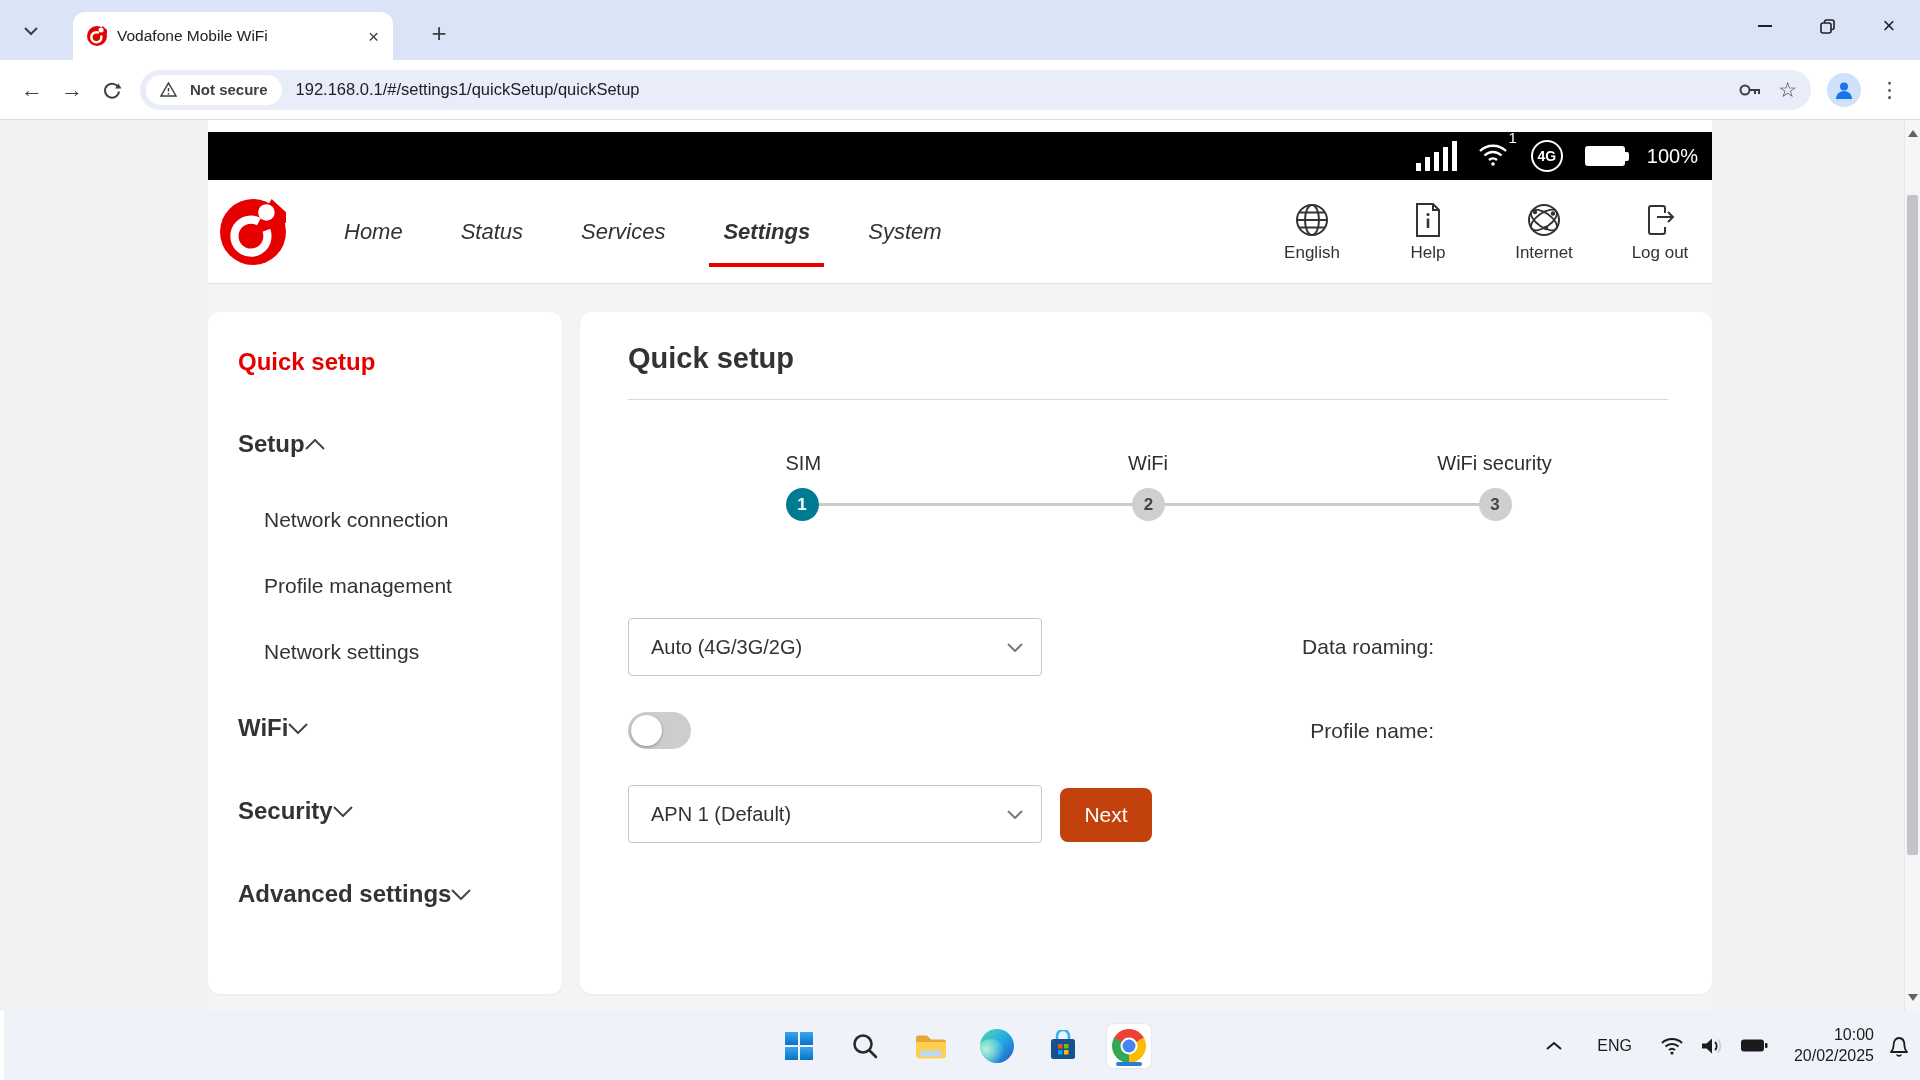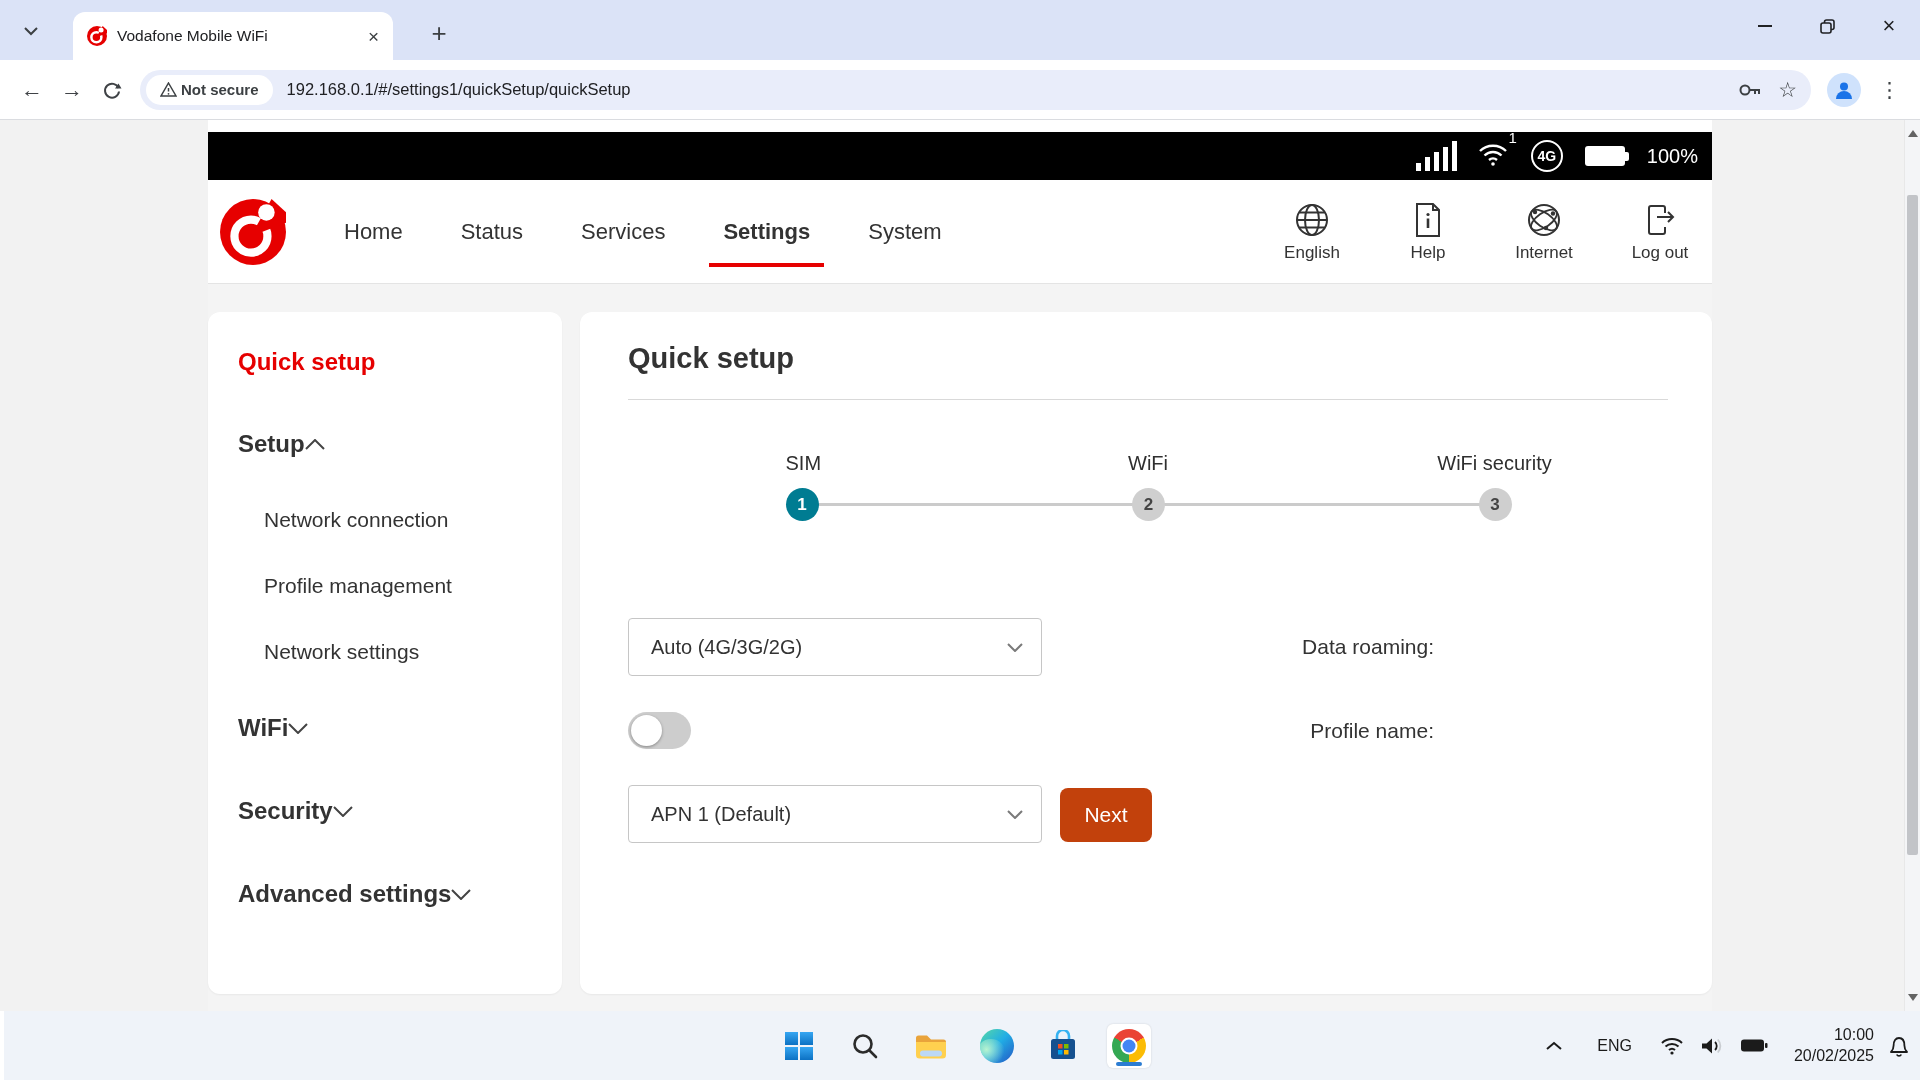--- a/index.html
+++ b/index.html
@@ -13,21 +13,21 @@
   .tab-close { font-size:19px; color:#3c4043; line-height:1; cursor:pointer; padding:0 2px; }
   .new-tab { position:absolute; left:422px; top:16px; width:34px; height:34px; display:flex; align-items:center; justify-content:center; font-size:26px; color:#3c4043; cursor:pointer; }
   .win-controls { position:absolute; right:0; top:0; height:52px; display:flex; align-items:center; }
   .win-btn { width:62px; height:52px; display:flex; align-items:center; justify-content:center; color:#202124; cursor:pointer; }
   .min-glyph { width:14px; height:2px; background:#202124; }
   .close-glyph { font-size:22px; line-height:1; }
 
   .toolbar { position:absolute; left:0; top:60px; width:1920px; height:60px; background:#fff; border-bottom:1px solid #dadce0; display:flex; align-items:center; padding:0 10px 0 12px; }
   .nav-btn { width:40px; height:40px; border-radius:50%; display:flex; align-items:center; justify-content:center; font-size:22px; color:#3f4246; cursor:pointer; }
   .omnibox { flex:1; height:40px; margin-left:8px; background:#e9edfa; border-radius:20px; display:flex; align-items:center; padding:0 14px 0 6px; }
-  .chip { background:#fff; border-radius:15px; height:30px; display:flex; align-items:center; gap:4px; padding:0 14px; cursor:pointer; }
+  .chip { background:#fff; border-radius:15px; height:30px; display:flex; align-items:center; gap:13px; padding:0 14px; cursor:pointer; }
   .chip-text { font-size:15px; color:#3c4043; font-weight:bold; }
   .url { flex:1; margin-left:14px; font-size:16.5px; color:#202124; white-space:nowrap; overflow:hidden; }
   .omni-icon { margin-left:16px; cursor:pointer; display:flex; align-items:center; }
   .star-glyph { font-size:21px; color:#3c4043; }
   .avatar { width:34px; height:34px; border-radius:50%; background:#cfe2fc; margin-left:16px; display:flex; align-items:center; justify-content:center; cursor:pointer; overflow:hidden; }
   .kebab { font-size:21px; color:#3c4043; margin:0 10px 0 18px; cursor:pointer; }
 
   
   .page { position:absolute; left:0; top:120px; width:1920px; height:891px; background:#f2f2f2; }
   .container { position:absolute; left:208px; top:0; width:1504px; height:891px; }
@@ -39,21 +39,21 @@
   .wifi-sup { position:absolute; right:-8px; top:-12px; color:#fff; font-size:15px; }
   .badge-4g { width:32px; height:32px; border:2px solid #fff; border-radius:50%; color:#fff; font-size:14px; font-weight:bold; display:flex; align-items:center; justify-content:center; margin-left:6px; }
   .battery { display:flex; align-items:center; margin-left:6px; }
   .battery .body { width:40px; height:20px; background:#fff; border-radius:3px; }
   .battery .nub { width:4px; height:9px; background:#fff; border-radius:0 2px 2px 0; }
   .battery-label { color:#fff; font-size:20px; margin-left:2px; }
 
   .nav-bar { height:104px; background:#fff; border-bottom:1px solid #e4e4e4; display:flex; align-items:center; padding:0 10px 0 12px; }
   .logo { width:66px; height:66px; flex:0 0 auto; cursor:pointer; }
   .nav-items { display:flex; gap:58px; margin-left:58px; }
-  .nav-item { font-size:22px; color:#333; cursor:pointer; position:relative; padding:10px 0; }
+  .nav-item { font-size:22px; color:#333; cursor:pointer; position:relative; padding:10px 0;font-style:italic; }
   .nav-item.active { font-weight:bold; }
   .nav-item.active::after { content:""; position:absolute; left:-14px; right:-14px; bottom:-12px; height:4px; background:#e60000; }
   .utilities { margin-left:auto; display:flex; gap:44px; padding-right:6px; }
   .utility { display:flex; flex-direction:column; align-items:center; gap:4px; cursor:pointer; width:72px; }
   .utility .u-label { font-size:17px; color:#333; white-space:nowrap; }
 
   .content { display:flex; gap:18px; padding:28px 0 17px 0; height:727px; background:#f4f4f4; }
   .card { background:#fff; border-radius:12px; box-shadow:0 1px 2px rgba(0,0,0,.05); }
   .sidebar-card { width:354px; padding:36px 28px 20px 30px; }
   .side-link { font-size:24px; font-weight:bold; color:#e60000; cursor:pointer; margin-bottom:54px; }

